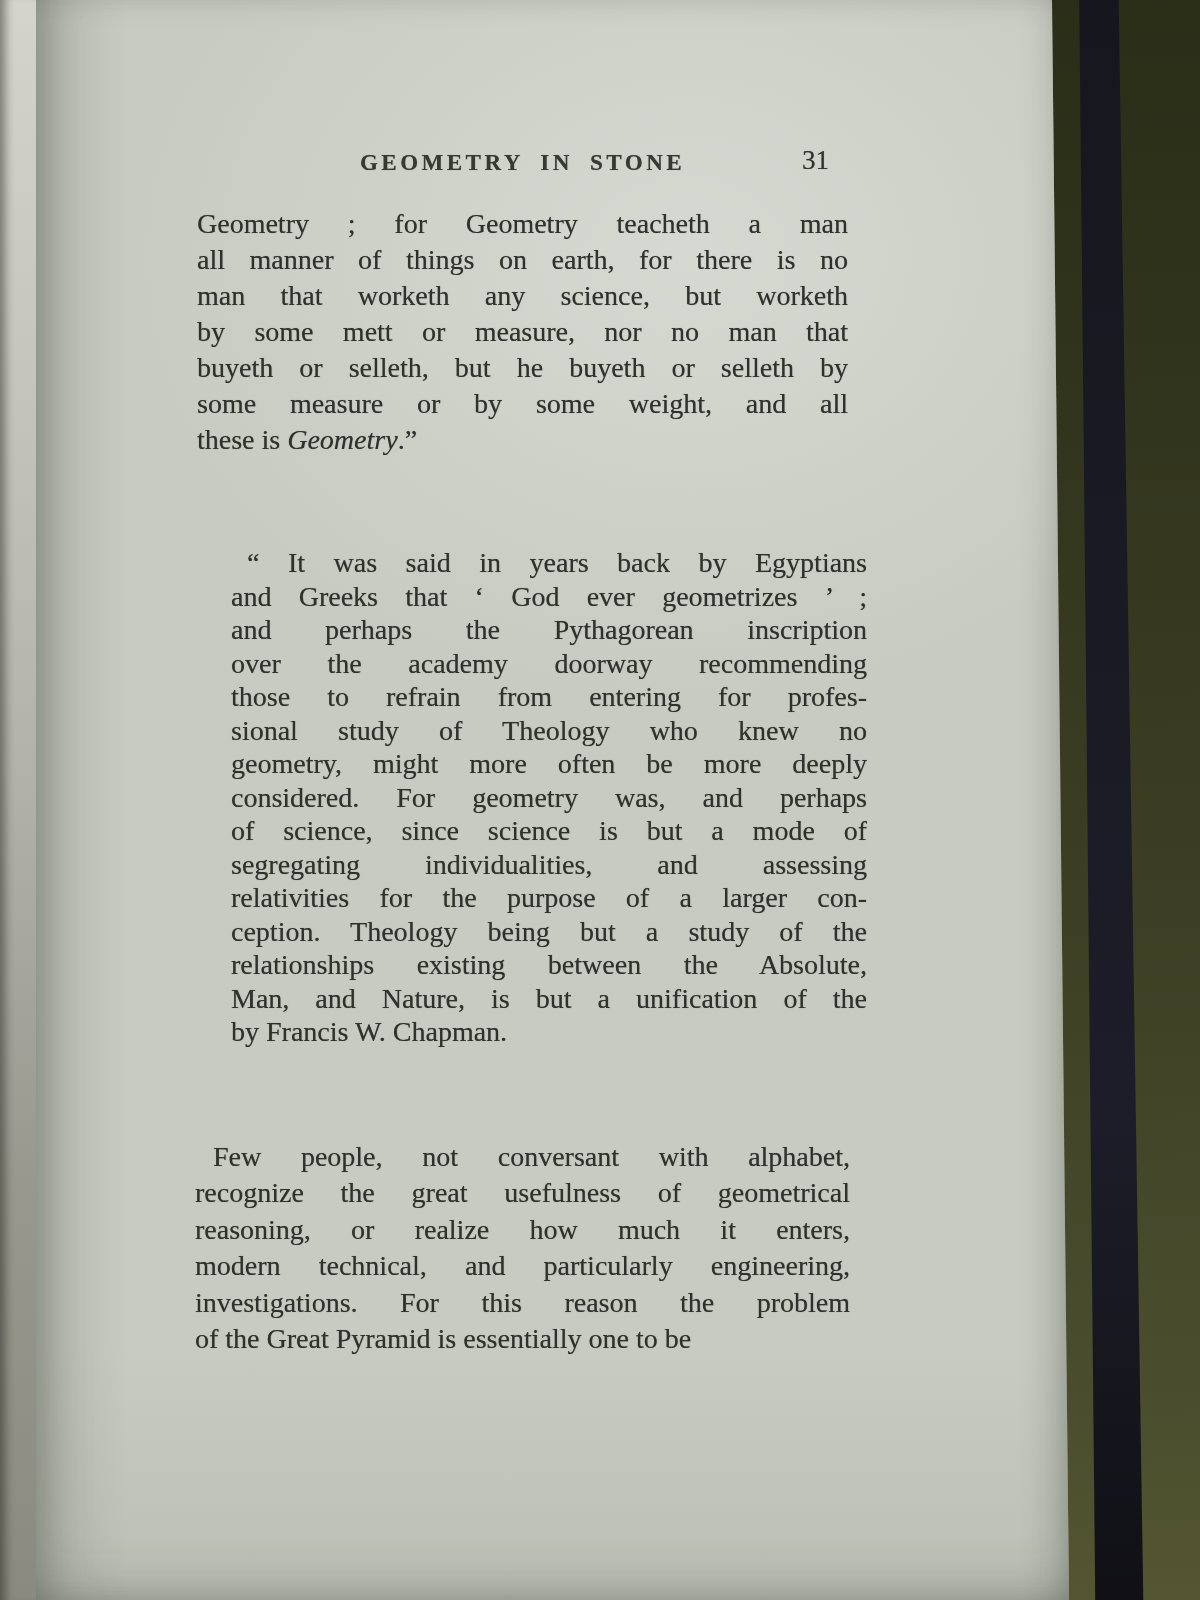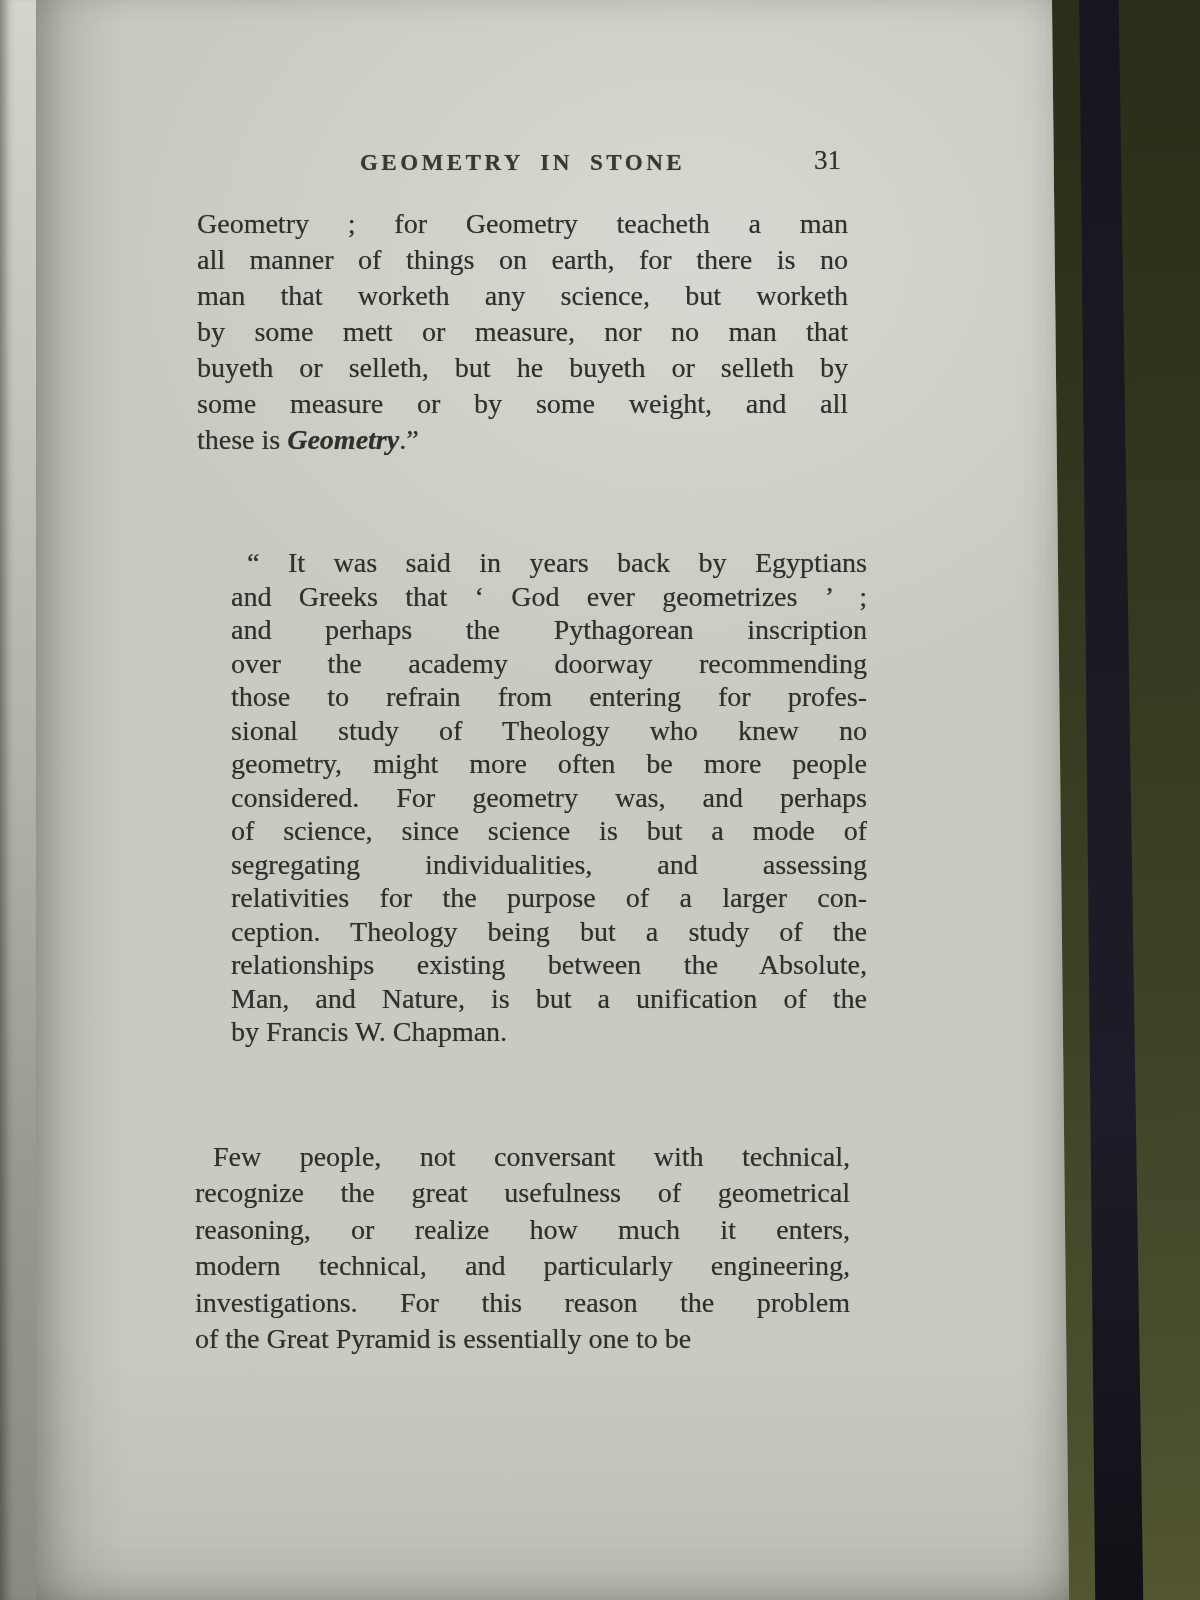--- a/index.html
+++ b/index.html
@@ -67,38 +67,38 @@
     top: 2px;
     font-size: 23px;
     font-weight: bold;
     letter-spacing: 3.5px;
     word-spacing: 8px;
     white-space: nowrap;
     color: #363a33;
   }
   .page-number {
     position: absolute;
-    right: 7px;
+    right: 19px;
     top: -3px;
     font-size: 27px;
     color: #30342e;
     text-align: right;
   }
 
   
   .para { position: absolute; }
   .line {
     text-align: justify;
     text-align-last: justify;
     -moz-text-align-last: justify;
     overflow: hidden;
     white-space: normal;
   }
   .line.last { text-align-last: left; -moz-text-align-last: left; }
-  .it { font-style: italic; font-weight: bold; }
+  .it { font-style: italic; }
 
   .p-opening {
     left: 161px;   
     top: 206px;
     width: 651px;
     font-size: 28px;
     line-height: 36px;
   }
 
   .p-quote {
@@ -145,33 +145,33 @@
         <div class="line last"><span>these is </span><span class="it">Geometry</span><span>.”</span></div>
       </div>
 
     <div class="para p-quote">
         <div class="line">“ It was said in years back by Egyptians</div>
         <div class="line">and Greeks that ‘ God ever geometrizes ’ ;</div>
         <div class="line">and perhaps the Pythagorean inscription</div>
         <div class="line">over the academy doorway recommending</div>
         <div class="line">those to refrain from entering for profes-</div>
         <div class="line">sional study of Theology who knew no</div>
-        <div class="line">geometry, might more often be more people</div>
+        <div class="line">geometry, might more often be more deeply</div>
         <div class="line">considered. For geometry was, and perhaps</div>
         <div class="line">of science, since science is but a mode of</div>
         <div class="line">segregating individualities, and assessing</div>
         <div class="line">relativities for the purpose of a larger con-</div>
         <div class="line">ception. Theology being but a study of the</div>
         <div class="line">relationships existing between the Absolute,</div>
         <div class="line">Man, and Nature, is but a unification of the</div>
         <div class="line last">by Francis W. Chapman.</div>
       </div>
 
     <div class="para p-closing">
-        <div class="line">Few people, not conversant with technical,</div>
+        <div class="line">Few people, not conversant with alphabet,</div>
         <div class="line">recognize the great usefulness of geometrical</div>
         <div class="line">reasoning, or realize how much it enters,</div>
         <div class="line">modern technical, and particularly engineering,</div>
         <div class="line">investigations. For this reason the problem</div>
         <div class="line last">of the Great Pyramid is essentially one to be</div>
       </div>
 
   </div>
 </div>
 

